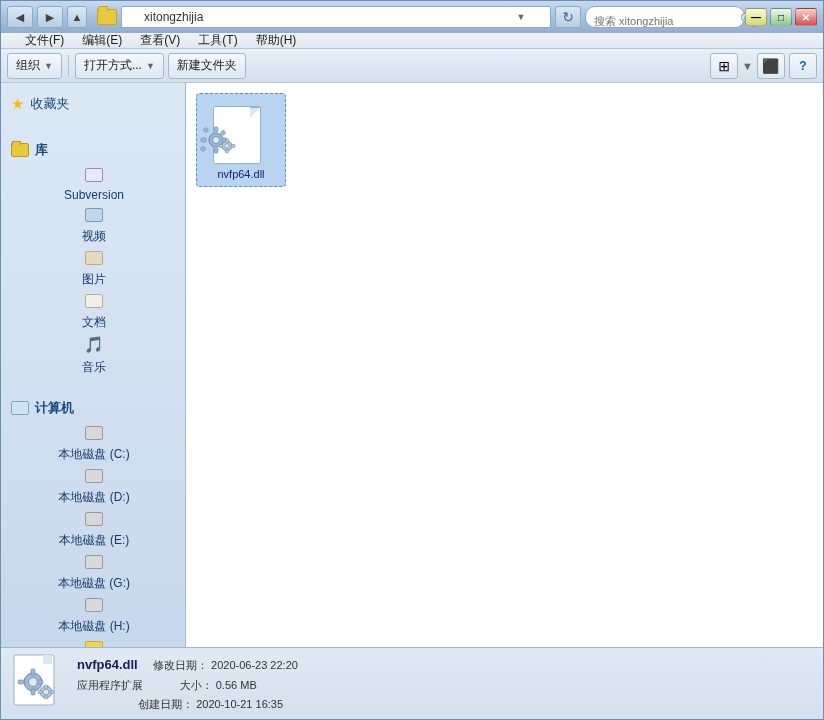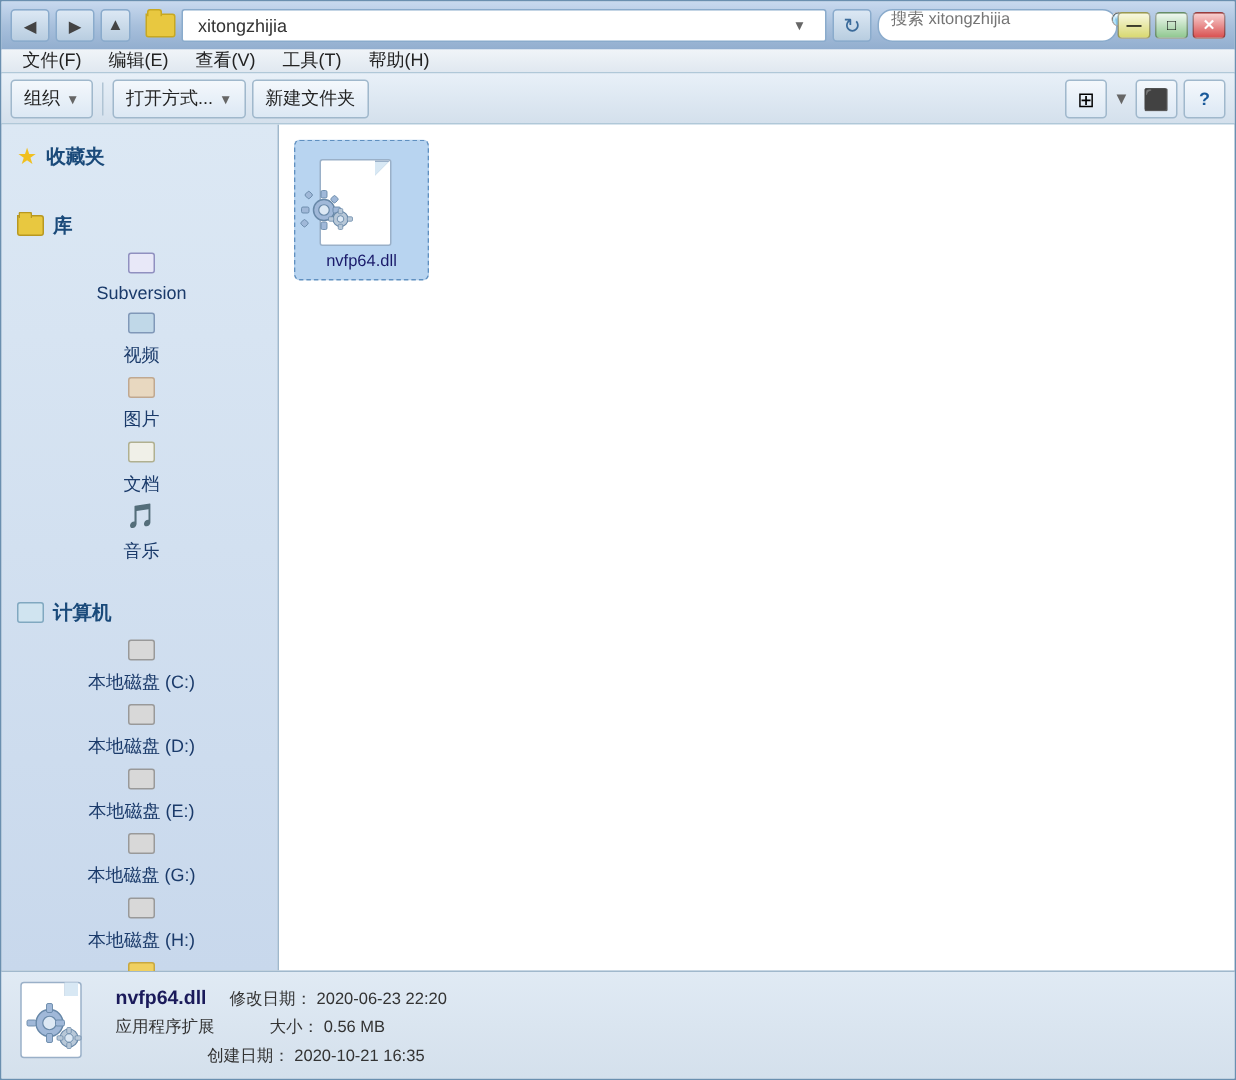--- a/index.html
+++ b/index.html
@@ -72,21 +72,21 @@
       border: 1px solid #c8a820;
       border-bottom: none;
       border-radius: 2px 2px 0 0;
     }
     .address-bar {
       flex: 1;
       height: 22px;
       background: white;
       border: 1px solid #8aabcc;
       border-radius: 2px;
-      padding: 0 10px;
+      padding: 0 22px;
       font-size: 12px;
       display: flex;
       align-items: center;
       justify-content: space-between;
     }
     .address-text { color: #333; }
     .address-dropdown {
       width: 14px;
       height: 100%;
       display: flex;
@@ -109,42 +109,42 @@
       font-size: 14px;
       color: #3a6a9a;
     }
     .search-bar {
       height: 22px;
       background: white;
       border: 1px solid #8aabcc;
       border-radius: 10px;
       padding: 0 8px;
       display: flex;
-      align-items: flex-start;
+      align-items: flex-end;
       width: 160px;
       gap: 4px;
     }
     .search-bar input {
       border: none;
       outline: none;
       font-size: 11px;
       color: #888;
       flex: 1;
       background: transparent;
     }
     .search-icon-svg { color: #5588aa; font-size: 13px; }
 
     
     .menu-bar {
       height: 16px;
       background: linear-gradient(to bottom, #f0f4f8, #e0e8f0);
       border-bottom: 1px solid #b0c8d8;
       display: flex;
       align-items: center;
-      padding: 0 6px;
+      padding: 0 16px;
       flex-shrink: 0;
       gap: 2px;
     }
     .menu-item {
       padding: 2px 8px;
       cursor: pointer;
       border-radius: 2px;
       font-size: 12px;
       color: #222;
     }
@@ -217,21 +217,21 @@
     }
     .sidebar-section-header {
       display: flex;
       align-items: center;
       gap: 6px;
       padding: 4px 4px;
       margin-bottom: 4px;
     }
     .sidebar-section-title {
       font-size: 13px;
-      font-weight: bold;
+      font-weight: normal;
       color: #1a4a7a;
     }
     .star-icon { color: #f0c020; font-size: 15px; }
     .sidebar-item {
       display: flex;
       align-items: center;
       gap: 6px;
       padding: 3px 6px 3px 8px;
       cursor: pointer;
       border-radius: 2px;

